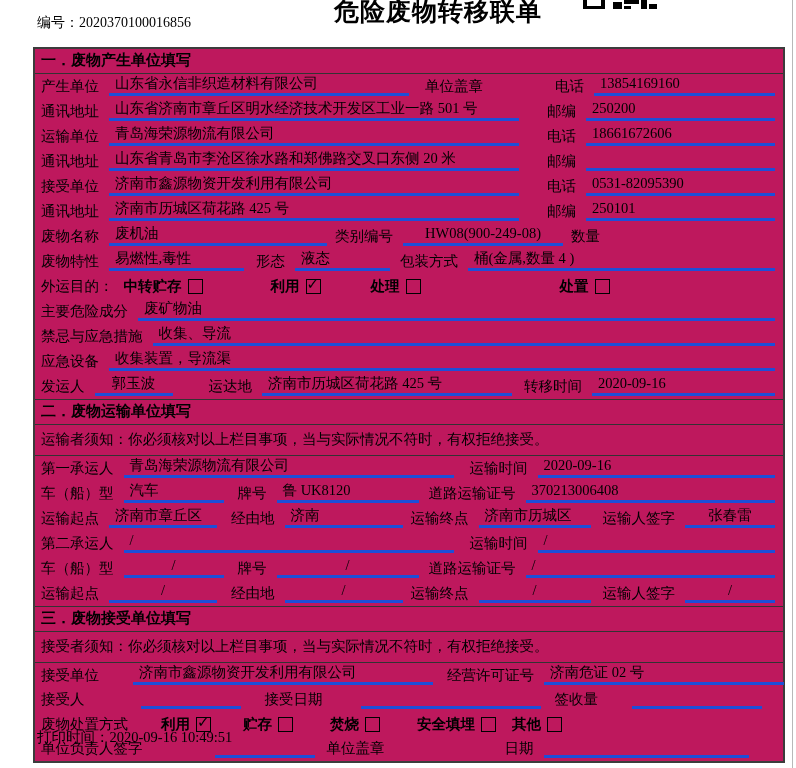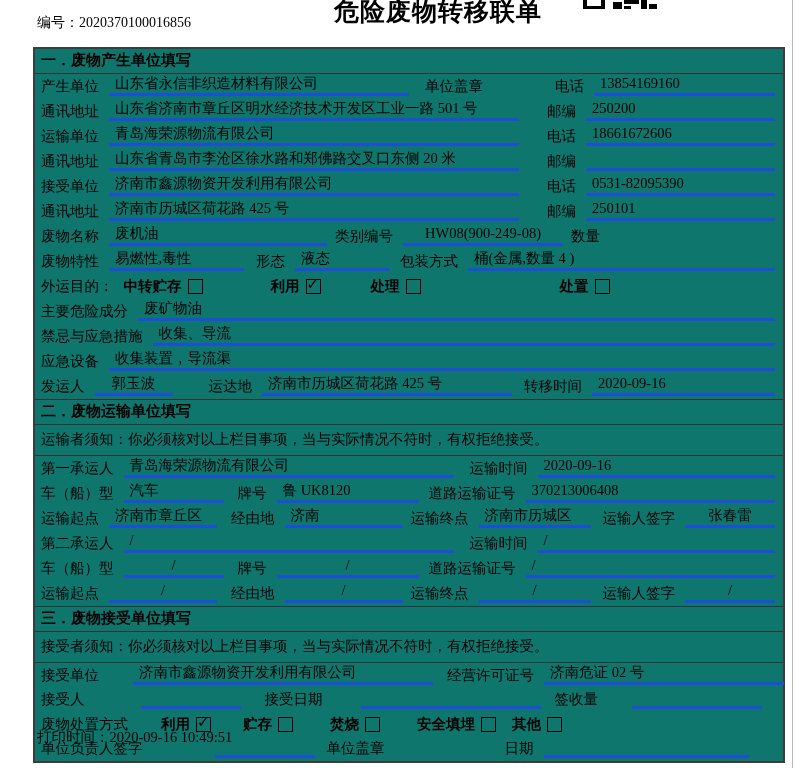--- a/index.html
+++ b/index.html
@@ -17,21 +17,21 @@
   .qr .qa{left:0;top:0;width:4px;height:9px;}
   .qr .qb{left:18px;top:0;width:4px;height:9px;}
   .qr .qc{left:4px;top:6px;width:14px;height:3px;}
   .qr .qd{left:30px;top:2px;width:9px;height:7px;}
   .qr .qe{left:41px;top:0;width:15px;height:4px;}
   .qr .qf{left:41px;top:6px;width:7px;height:3px;}
   .qr .qg{left:58px;top:0;width:6px;height:9px;}
   .qr .qh{left:66px;top:4px;width:8px;height:5px;}
   .edge-line{position:absolute;right:3px;top:0;width:1px;height:768px;background:#b8b8b8;}
 
-  .form-table{position:absolute;left:33px;top:47px;width:752px;border:2px solid #3c3c3c;box-sizing:border-box;background:#0f766e;}
+  .form-table{position:absolute;left:33px;top:47px;width:752px;border:2px solid #3c3c3c;box-sizing:border-box;background:#be185d;}
   .sec + .sec{border-top:1.5px solid #333;}
   .sec-title{font-weight:bold;font-size:15px;padding:2px 6px 3px 6px;border-bottom:1.5px solid #333;}
   .notice{padding:5px 6px 6px 6px;border-bottom:1.5px solid #333;}
   .row{display:flex;align-items:flex-end;min-height:24.6px;padding:0 8px 3px 6px;box-sizing:border-box;}
   .lbl{white-space:nowrap;margin-right:10px;flex:0 0 auto;}
   .val{border-bottom:3px solid #1d4ed8;min-height:19px;padding:0 6px;box-sizing:border-box;white-space:nowrap;overflow:hidden;flex:0 0 auto;}
   .fill{flex:1 1 auto;}
   .center{text-align:center;}
   .cbl{white-space:nowrap;flex:0 0 auto;font-weight:bold;}
   .cb{width:13px;height:13px;border:1.5px solid #000;display:inline-block;position:relative;margin-left:6px;margin-bottom:2px;flex:0 0 auto;box-sizing:content-box;}

